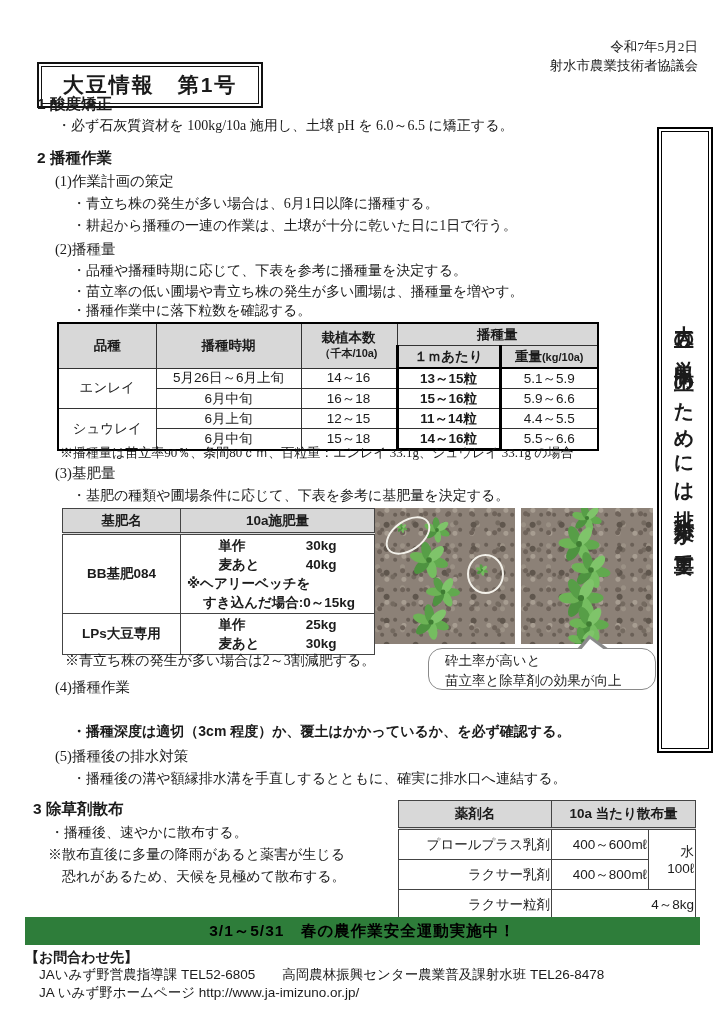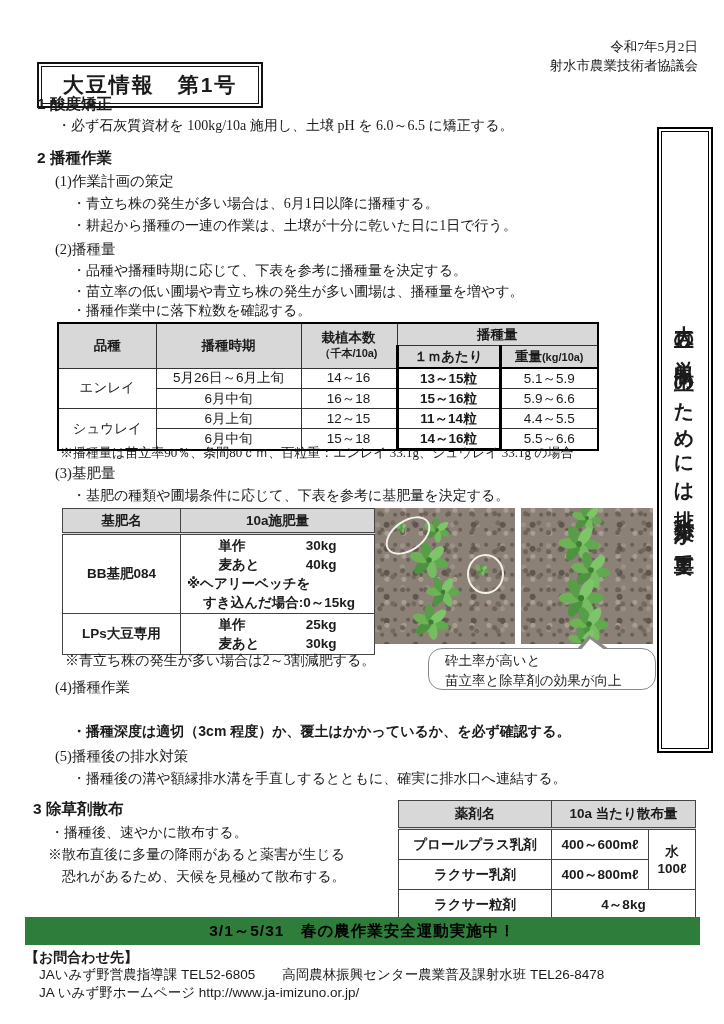--- a/index.html
+++ b/index.html
@@ -70,21 +70,21 @@
   .tail-o{position:absolute;top:-14px;left:148px;width:0;height:0;
     border-left:12px solid transparent;border-right:20px solid transparent;border-bottom:14px solid #8a8a8a;}
   .tail-i{position:absolute;top:-10px;left:151px;width:0;height:0;
     border-left:10px solid transparent;border-right:16px solid transparent;border-bottom:12px solid #fff;}
   
   .herb-table{position:absolute;left:398px;top:800px;width:297px;
     font-family:"Liberation Sans","DejaVu Sans",sans-serif;font-size:13.5px;
     border:1.5px solid #444;}
   .herb-table th,.herb-table td{border:1px solid #444;text-align:center;}
   .herb-table th{background:#d8d8d8;font-weight:600;height:24px;border-bottom:3px double #444;}
-  .herb-table td{height:27px;font-weight:700;}
+  .herb-table td{height:27px;font-weight:400;text-align:right;}
   
   .gbanner{position:absolute;left:25px;top:917px;width:675px;height:28px;background:#2e7d3a;
     display:flex;align-items:center;justify-content:center;color:#000000;font-weight:bold;
     font-family:"Liberation Sans","DejaVu Sans",sans-serif;font-size:15.5px;letter-spacing:1px;}
   .footer{position:absolute;left:25px;top:948px;font-family:"Liberation Sans","DejaVu Sans",sans-serif;
     font-size:13.5px;line-height:18px;}
   .footer .fh{font-weight:bold;font-size:14px;}
   .footer .fl{padding-left:14px;white-space:pre;}
   
   .vbanner{position:absolute;left:657px;top:127px;width:56px;height:626px;

